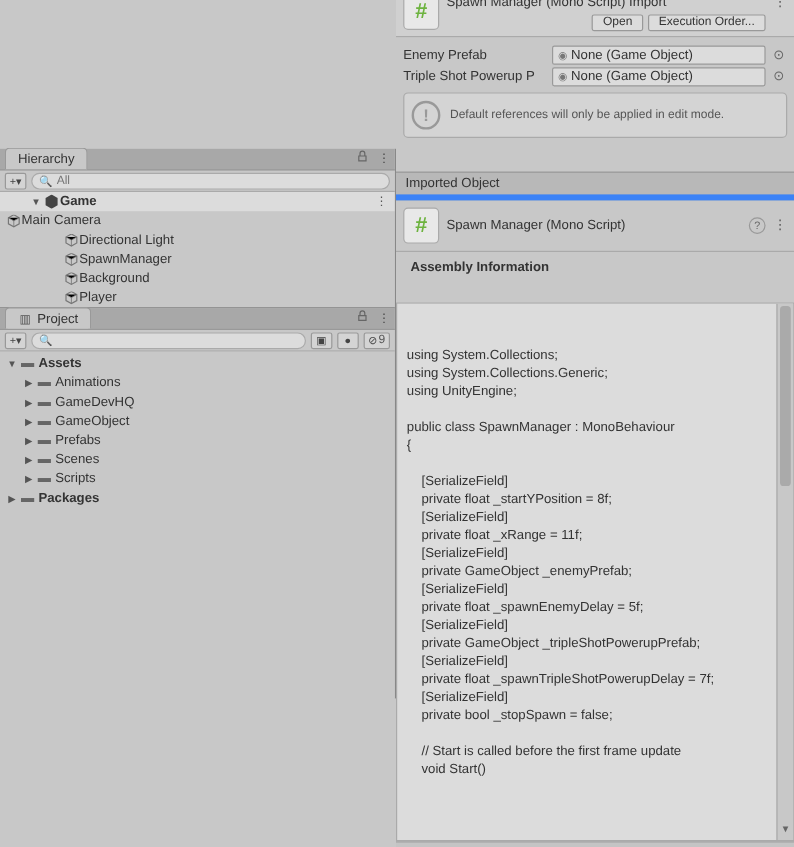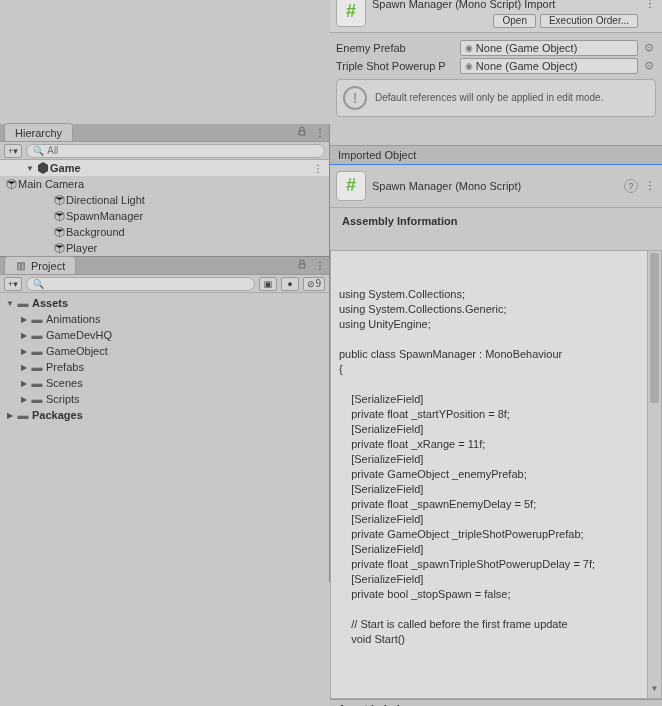--- a/index.html
+++ b/index.html
@@ -54,21 +54,21 @@
 .header-menu { width: 12px; text-align: center; color: #555; }
 .prop-row { display: flex; align-items: center; height: 18px; padding: 0 6px; gap: 4px; }
 .prop-label { width: 120px; font-size: 11px; }
 .obj-field { flex: 1; display: flex; align-items: center; background: #dcdcdc; border: 1px solid #999; border-radius: 2px; height: 16px; padding: 0 4px; gap: 3px; }
 .obj-field .oi { font-size: 9px; color: #777; }
 .circle-btn { width: 14px; height: 14px; display: flex; align-items: center; justify-content: center; color: #666; font-size: 11px; }
 .info-box { margin: 4px 6px; background: #d4d4d4; border: 1px solid #aaa; border-radius: 4px; padding: 6px; display: flex; gap: 8px; align-items: center; }
 .info-icon { width: 24px; height: 24px; border: 2px solid #999; border-radius: 50%; display: flex; align-items: center; justify-content: center; font-weight: bold; color: #999; font-size: 14px; }
 .info-text { font-size: 10px; color: #555; }
 
-.section-header { background: #b8b8b8; border-top: 1px solid #999; border-bottom: 1px solid #3b82f6; padding: 3px 8px; font-size: 11px; color: #333; }
+.section-header { background: #b8b8b8; border-top: 1px solid #999; border-bottom: 5px solid #3b82f6; padding: 3px 8px; font-size: 11px; color: #333; }
 .imported-obj { padding: 6px; display: flex; align-items: center; gap: 6px; border-bottom: 1px solid #aaa; }
 .imported-obj .qmark { margin-left: auto; width: 14px; height: 14px; border: 1px solid #999; border-radius: 50%; display: flex; align-items: center; justify-content: center; font-size: 9px; color: #666; }
 .assembly-section { padding: 4px 0 20px 0; }
 .assembly-header { font-weight: bold; padding: 3px 12px; font-size: 11px; }
 .assembly-row { display: flex; padding: 2px 12px; font-size: 11px; }
 .assembly-row .alabel { width: 116px; }
 
 .code-area { flex: 1; background: #dcdcdc; border: 1px solid #aaa; margin: 0 0 0 0; padding: 6px 8px; white-space: pre; font-family: Arial, Helvetica, sans-serif; font-size: 11px; line-height: 15px; overflow: hidden; position: relative; }
 .code-scroll { position: absolute; right: 0; top: 0; bottom: 0; width: 14px; background: #c8c8c8; border-left: 1px solid #aaa; }
 .scroll-thumb { position: absolute; left: 2px; right: 2px; top: 2px; height: 150px; background: #aaa; border-radius: 3px; }

